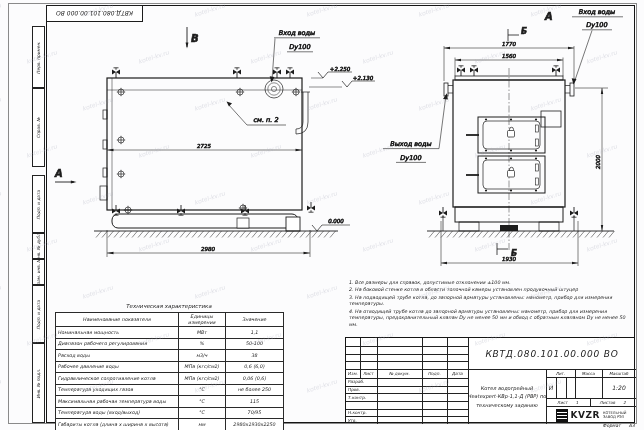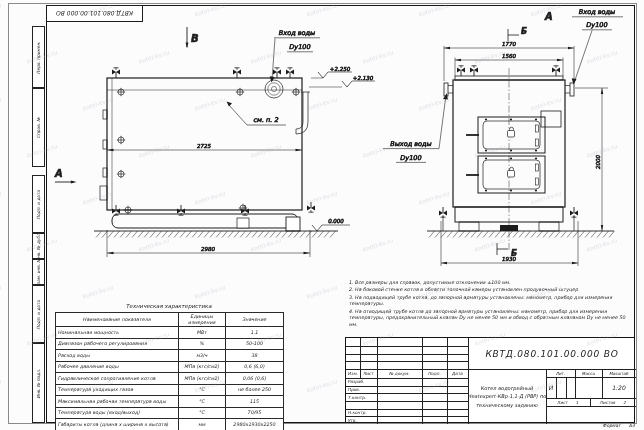--- a/index.html
+++ b/index.html
@@ -404,20 +404,28 @@
 
     <div class="cell" style="left:200px;top:60px;width:44px;height:8px;gap:8px">
       <span>Лист</span>
       <span>1</span>
     </div>
     <div class="cell" style="left:244px;top:60px;width:46px;height:8px;gap:8px">
       <span>Листов</span>
       <span>2</span>
     </div>
 
+    <div class="cell logoc" style="left:200px;top:68px;width:90px;height:18px">
+      <span class="logomark"></span>
+      <span class="logotxt">KVZR</span>
+      <span class="logocap">
+        <span>КОТЕЛЬНЫЙ</span>
+        <span>ЗАВОД РЭП</span>
+      </span>
+    </div>
   </div>
 
   <div class="fmt">
     <span>Формат</span>
     <span>А3</span>
   </div>
 
   <div class="wm">
       <span style="left: -30px; top: 6px;">kotel-kv.ru</span>
       <span style="left: 82px; top: 6px;">kotel-kv.ru</span>

